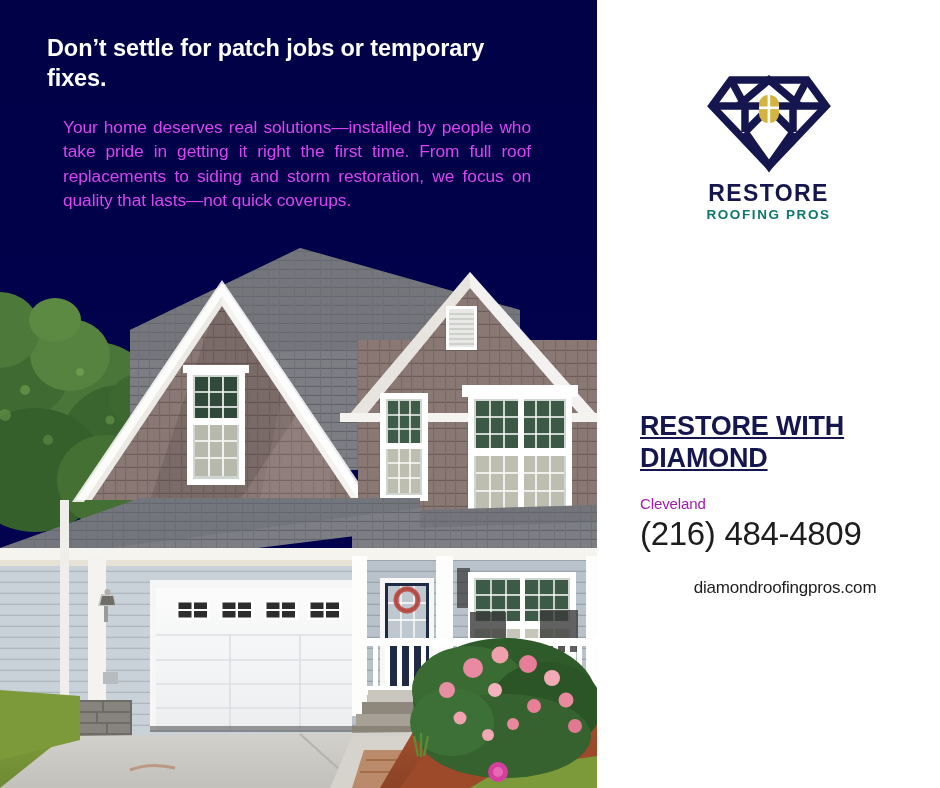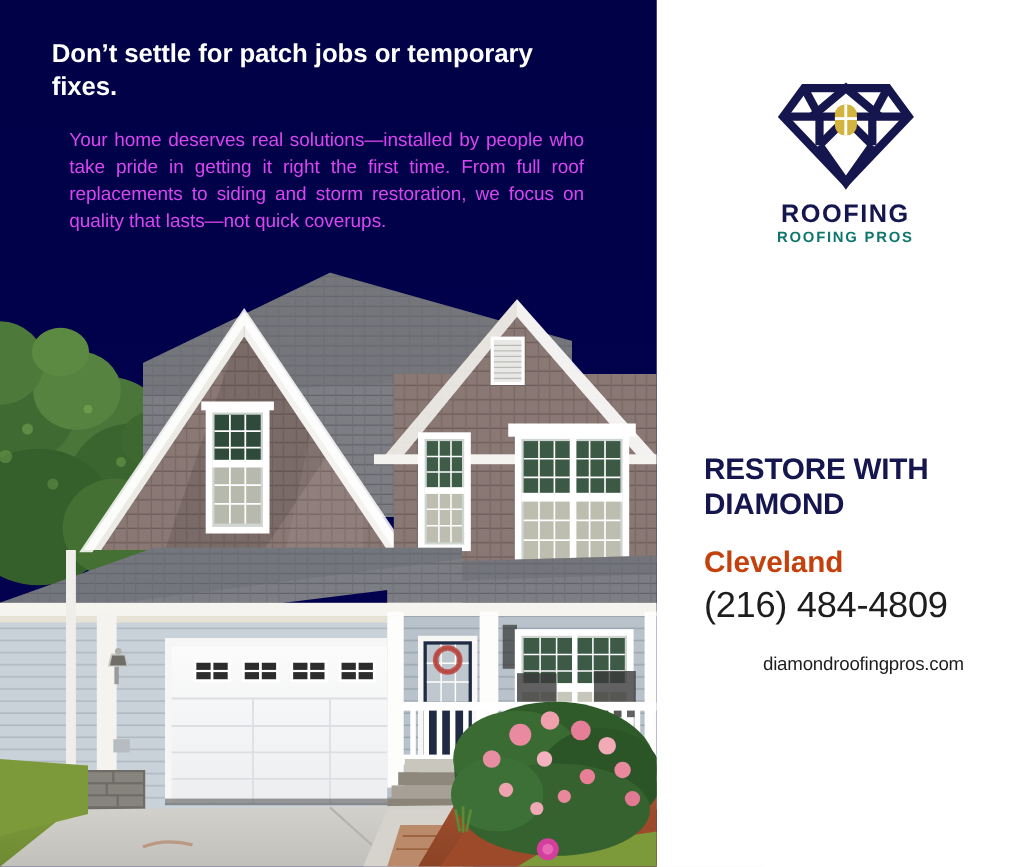--- a/index.html
+++ b/index.html
@@ -22,20 +22,21 @@
   }
 
   
   .left-panel {
     position: absolute;
     left: 0; top: 0;
     width: 597px;
     height: 788px;
     background: #010147;
     overflow: hidden;
+    padding-left: 14px;
   }
   .copy-block {
     position: absolute;
     left: 47px;
     top: 34px;
     width: 500px;
     z-index: 6;
   }
   .headline {
     margin: 0 0 22px 0;
@@ -102,25 +103,26 @@
     top: 411px;
     width: 290px;
   }
   .cta-title {
     margin: 0 0 20px 0;
     color: #16164f;
     font-size: 27px;
     font-weight: bold;
     line-height: 1.17;
     letter-spacing: -0.2px;
+    text-decoration: underline;
   }
   .city-label {
-    color: #c2410c;
-    font-size: 27px;
-    font-weight: bold;
+    color: #a21caf;
+    font-size: 15px;
+    font-weight: normal;
     line-height: 1.28;
     letter-spacing: -0.1px;
   }
   .phone-number {
     color: #1d1d1d;
     font-size: 33px;
     font-weight: normal;
     line-height: 1.30;
     letter-spacing: -0.3px;
     margin-bottom: 3px;
@@ -585,21 +587,21 @@
             <path d="M41 64 L65 98 L89 64"></path>
           </g>
 
           <g>
             <rect x="55" y="27" width="20" height="28" rx="9" ry="9" fill="#d3b43f"></rect>
             <rect x="63.6" y="27" width="2.6" height="28" fill="#ffffff"></rect>
             <rect x="55" y="38.5" width="20" height="2.6" fill="#ffffff"></rect>
           </g>
         </svg>
       </span>
-      <div class="logo-name">ROOFING</div>
+      <div class="logo-name">RESTORE</div>
       <div class="logo-sub">ROOFING PROS</div>
     </div>
 
     <div class="contact-block">
       <h2 class="cta-title">RESTORE WITH DIAMOND</h2>
 
       <div>
         <div class="city-label">Cleveland</div>
         <div class="phone-number">(216) 484-4809</div>
       </div>

